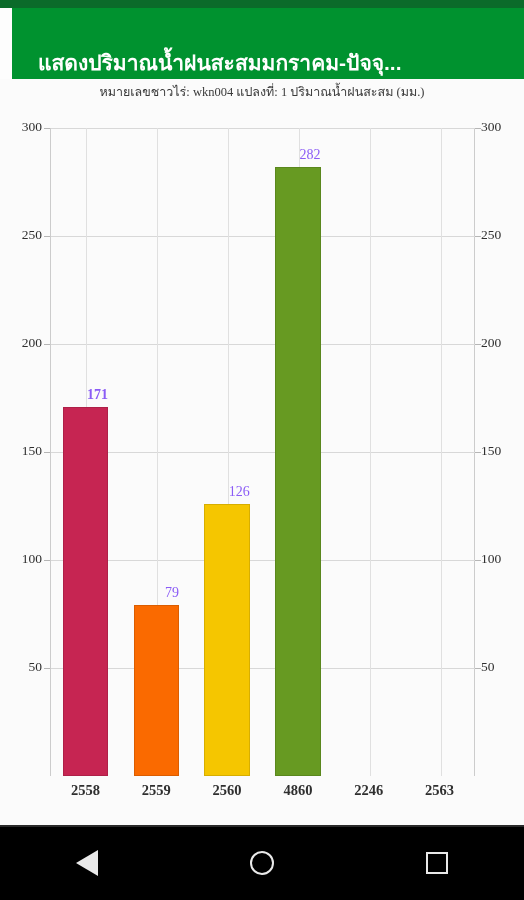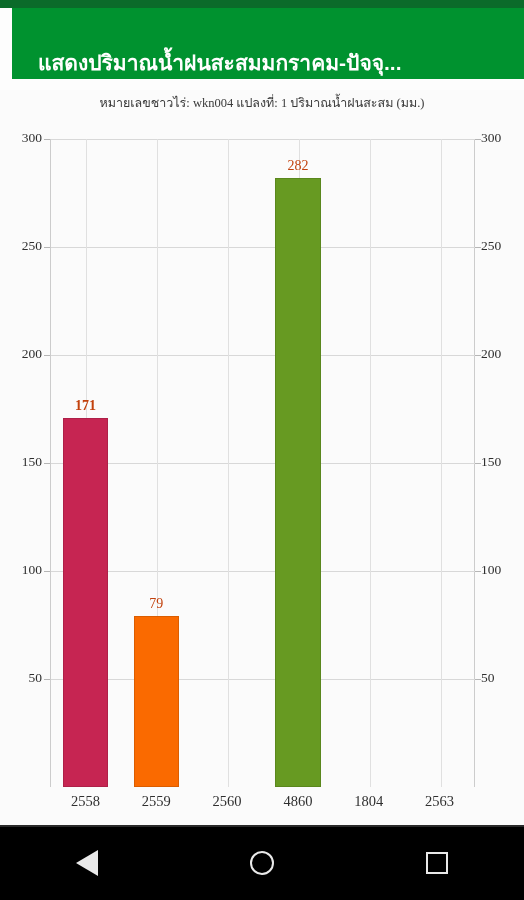--- a/index.html
+++ b/index.html
@@ -35,21 +35,21 @@
     font-size:21px;
     color:#ffffff;
     padding-left:26px;
     white-space:nowrap;
     overflow:hidden;
     letter-spacing:0px;
   }
 
   
   .chart-area {
-    position:absolute; left:0; top:90px; width:524px; height:746px;
+    position:absolute; left:0; top:79px; width:524px; height:746px;
     background:#fbfbfb;
   }
   .chart-subtitle {
     position:absolute;
     left:0; top:3px; width:524px;
     text-align:center;
     font-family:"Liberation Serif", serif;
     font-size:12.5px;
     color:#3a3a3a;
     white-space:nowrap;
@@ -94,27 +94,27 @@
   .bar-slot {
     position:absolute; bottom:0; height:648px;
   }
   .bar {
     position:absolute; bottom:0; left:0; width:100%;
     border:1px solid rgba(0,0,0,0.12);
   }
   .bar-label {
     position:absolute;
     width:100%;
-    text-align:center;
+    text-align:right;
     font-size:14px;
-    color:#c2410c;
+    color:#8b5cf6;
     font-family:"Liberation Serif", serif;
   }
   .xlabels {
-    position:absolute; left:50px; top:703px; width:425px; height:30px;
+    position:absolute; left:50px; top:703px; width:425px; height:30px;font-weight:bold;
   }
   .xlabel {
     position:absolute;
     text-align:center;
     font-size:14.5px;
     color:#2f2f2f;
     font-family:"Liberation Serif", serif;
     top:0;
   }
 
@@ -179,31 +179,35 @@
       </div>
     <div class="bars" id="bars">
         <div class="bar-slot" style="left: 12.75px; width: 45.3333px;">
           <div class="bar" style="height: 369.36px; background: rgb(198, 37, 82);"></div>
           <div class="bar-label" style="bottom: 373.36px; font-weight: bold;">171</div>
         </div>
         <div class="bar-slot" style="left: 83.5833px; width: 45.3333px;">
           <div class="bar" style="height: 170.64px; background: rgb(250, 106, 0);"></div>
           <div class="bar-label" style="bottom: 174.64px;">79</div>
         </div>
+        <div class="bar-slot" style="left: 154.417px; width: 45.3333px;">
+          <div class="bar" style="height: 272.16px; background: rgb(245, 198, 0);"></div>
+          <div class="bar-label" style="bottom: 276.16px;">126</div>
+        </div>
         <div class="bar-slot" style="left: 225.25px; width: 45.3333px;">
           <div class="bar" style="height: 609.12px; background: rgb(103, 154, 34);"></div>
           <div class="bar-label" style="bottom: 613.12px;">282</div>
         </div>
       </div>
     <div class="xlabels" id="xlabels">
         <div class="xlabel" style="left: 0px; width: 70.8333px;">2558</div>
         <div class="xlabel" style="left: 70.8333px; width: 70.8333px;">2559</div>
         <div class="xlabel" style="left: 141.667px; width: 70.8333px;">2560</div>
         <div class="xlabel" style="left: 212.5px; width: 70.8333px;">4860</div>
-        <div class="xlabel" style="left: 283.333px; width: 70.8333px;">1804</div>
+        <div class="xlabel" style="left: 283.333px; width: 70.8333px;">2246</div>
         <div class="xlabel" style="left: 354.167px; width: 70.8333px;">2563</div>
       </div>
     <div id="yaxis-left">
         <div class="ytick-l" style="top: 580px; width: 40px; left: 2px;">50</div>
         <div class="tickmark-l" style="top: 589px;"></div>
         <div class="ytick-l" style="top: 472px; width: 40px; left: 2px;">100</div>
         <div class="tickmark-l" style="top: 481px;"></div>
         <div class="ytick-l" style="top: 364px; width: 40px; left: 2px;">150</div>
         <div class="tickmark-l" style="top: 373px;"></div>
         <div class="ytick-l" style="top: 256px; width: 40px; left: 2px;">200</div>

